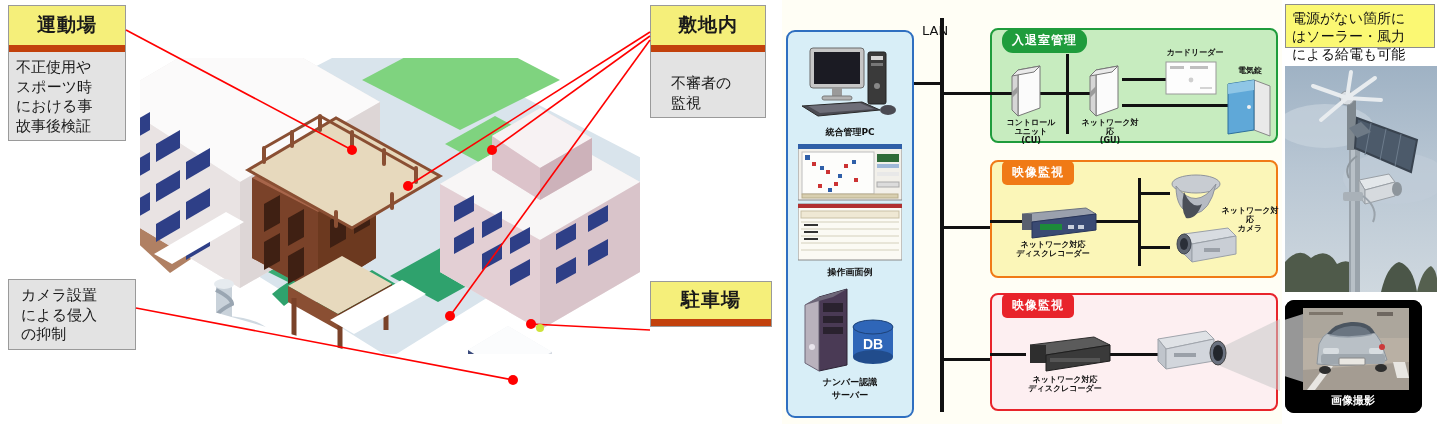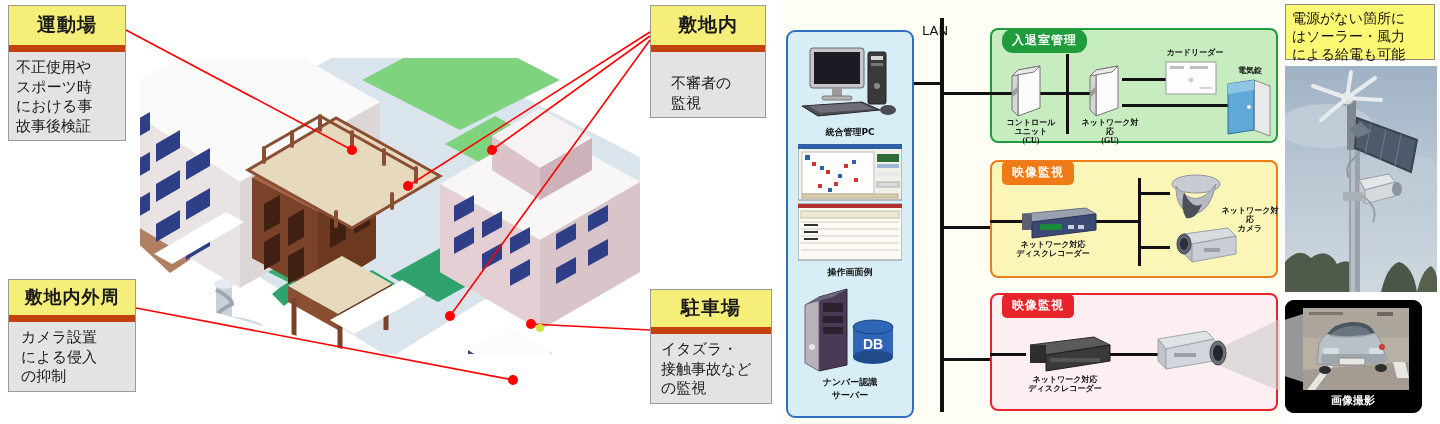--- a/index.html
+++ b/index.html
@@ -26,21 +26,21 @@
   #callout-sports .body { font-size:15px; }
 
   #callout-site { left:650px; top:5px;   width:116px; }
   #callout-site .ttl   { font-size:19px; padding:6px 0 7px; }
   #callout-site .body  { font-size:15px; padding-top:22px; padding-left:20px; }
 
   #callout-perimeter { left:8px; top:279px; width:128px; }
   #callout-perimeter .ttl  { font-size:18px; padding:5px 0 6px; }
   #callout-perimeter .body { font-size:15px; padding-left:12px; }
 
-  #callout-parking { left:650px; top:281px; width:122px;margin-top:8px; }
+  #callout-parking { left:650px; top:281px; width:122px; }
   #callout-parking .ttl  { font-size:19px; padding:5px 0 6px; }
   #callout-parking .body { font-size:15px; padding-left:10px; }
 
   
   #campus { position:absolute; left:140px; top:58px; width:500px; height:305px; overflow:hidden; }
   #campus svg { display:block; }
   #leaders { position:absolute; left:0; top:0; width:790px; height:424px; pointer-events:none; }
 
   
   #sysdiagram { position:absolute; left:782px; top:0; width:500px; height:424px; background:#fffef5; }
@@ -61,26 +61,26 @@
     padding:3px 10px 4px; border-radius:5px; letter-spacing:1px;
     white-space:nowrap;
   }
   #zone-access  { left:208px; top:28px;  width:288px; height:115px; background:#c7ecbf; border:2px solid #1f9c3c; }
   #zone-access  .zone-title { background:#1f9c3c;border-radius:11px; }
   #zone-video1  { left:208px; top:160px; width:288px; height:118px; background:#fbf6b8; border:2px solid #f07a16; }
   #zone-video1  .zone-title { background:#f07a16; }
   #zone-video2  { left:208px; top:293px; width:288px; height:118px; background:#fdeff1; border:2px solid #e8242b; }
   #zone-video2  .zone-title { background:#e8242b; }
 
-  .dev-label { position:absolute; font-size:8px; font-weight:bold; color:#111; text-align:center; line-height:1.15; white-space:nowrap;font-family:Liberation Serif, serif; }
+  .dev-label { position:absolute; font-size:8px; font-weight:bold; color:#111; text-align:center; line-height:1.15; white-space:nowrap; }
   .wire { position:absolute; background:#111; }
 
   
   #note-power {
-    position:absolute; left:1285px; top:4px; width:150px; height:56px;
+    position:absolute; left:1285px; top:4px; width:150px; height:44px;
     background:#fbf873; border:1px solid #8d8d8d;
     font-size:14px; color:#111; line-height:1.28; padding:5px 4px 0 6px;
   }
   #photo-pole { position:absolute; left:1285px; top:66px; width:152px; height:226px; overflow:hidden; }
   #photo-car  { position:absolute; left:1285px; top:300px; width:137px; height:113px;
                 background:#111; border-radius:9px; overflow:hidden; }
 </style>
 </head>
 <body>
 
@@ -94,31 +94,27 @@
 故事後検証</div>
   </div>
 
   <div class="callout" id="callout-site">
     <div class="ttl">敷地内</div>
     <div class="body" style="white-space:pre-line">不審者の
 監視</div>
   </div>
 
   <div class="callout" id="callout-perimeter">
-    <div class="ttl">敷地内外周</div>
     <div class="body" style="white-space:pre-line">カメラ設置
 による侵入
 の抑制</div>
   </div>
 
   <div class="callout" id="callout-parking">
     <div class="ttl">駐車場</div>
-    <div class="body" style="white-space:pre-line">イタズラ・
-接触事故など
-の監視</div>
   </div>
 
   <div id="campus">
     <svg width="500" height="305" viewBox="0 0 500 305">
       <defs>
         <clipPath id="cc">
             <rect x="0" y="0" width="500" height="305"></rect>
           </clipPath>
       </defs>
       <g clip-path="url(#cc)">

